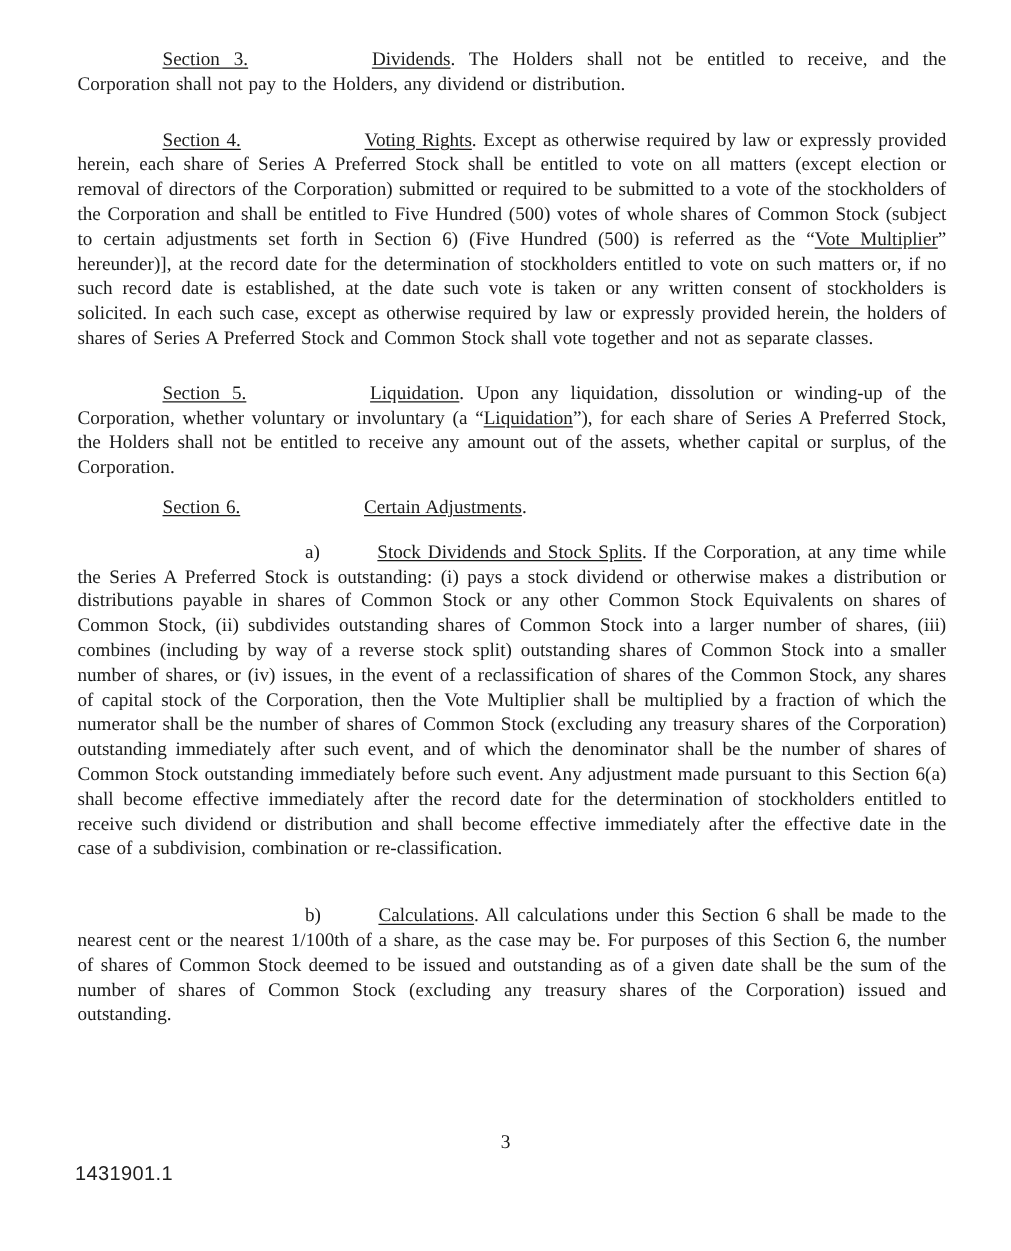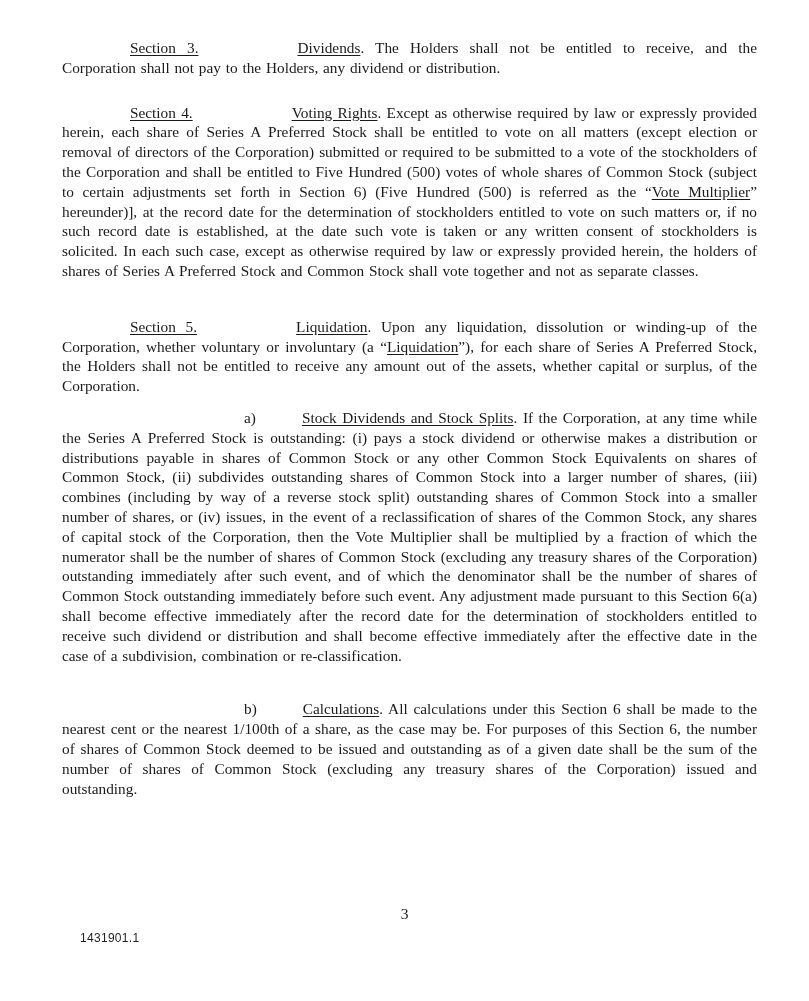--- a/index.html
+++ b/index.html
@@ -25,21 +25,21 @@
     background: #ffffff;
   }
   p.para {
     font-size: 15.3px;
     line-height: 19.8px;
     text-align: justify;
     margin: 0;
     word-spacing: 1px;
   }
   p.para.gap-a { margin-bottom: 25px; }
-  p.para.gap-b { margin-bottom: 36px; }
+  p.para.gap-b { margin-bottom: 24px; }
   p.para.gap-c { margin-bottom: 12px; }
   p.para.gap-d { margin-bottom: 16px; }
   p.para.gap-e { margin-bottom: 34px; }
   .tab {
     display: inline-block;
     height: 1px;
   }
   .tab-sec   { width: 68px;  }   
   .tab-gap   { width: 99px;  }   
   .tab-sub   { width: 182px; }   
@@ -54,38 +54,39 @@
     top: 905px;
     left: 0;
     width: 809px;
     text-align: center;
     font-size: 15.5px;
     color: #1a1a1a;
   }
   .doc-id {
     position: absolute;
     top: 931px;
-    left: 80px;
-    font-size: 12px;
+    left: 60px;
+    font-size: 16px;
     letter-spacing: 0.3px;
     color: #1f1f1f;
     font-family: "Liberation Sans", "DejaVu Sans", sans-serif;
   }
 </style>
 </head>
 <body>
 
 <div class="page">
 
   <p class="para gap-a"><span class="tab tab-sec"></span><span class="u">Section 3.</span><span class="tab tab-gap"></span><span class="u">Dividends</span><span>.  The Holders shall not be entitled to receive, and the Corporation shall not pay to the Holders, any dividend or distribution.</span></p>
 
   <p class="para gap-b"><span class="tab tab-sec"></span><span class="u">Section 4.</span><span class="tab tab-gap"></span><span class="u">Voting Rights</span><span>.  Except as otherwise required by law or expressly provided herein, each share of Series A Preferred Stock shall be entitled to vote on all matters (except election or removal of directors of the Corporation) submitted or required to be submitted to a vote of the stockholders of the Corporation and shall be entitled to Five Hundred (500) votes of whole shares of Common Stock (subject to certain adjustments set forth in Section 6) (Five Hundred (500) is referred as the “</span><span class="u">Vote Multiplier</span><span>” hereunder)], at the record date for the determination of stockholders entitled to vote on such matters or, if no such record date is established, at the date such vote is taken or any written consent of stockholders is solicited.  In each such case, except as otherwise required by law or expressly provided herein, the holders of shares of Series A Preferred Stock and Common Stock shall vote together and not as separate classes.</span></p>
 
   <p class="para gap-c"><span class="tab tab-sec"></span><span class="u">Section 5.</span><span class="tab tab-gap"></span><span class="u">Liquidation</span><span>.  Upon any liquidation, dissolution or winding-up of the Corporation, whether voluntary or involuntary (a “</span><span class="u">Liquidation</span><span>”), for each share of Series A Preferred Stock, the Holders shall not be entitled to receive any amount out of the assets, whether capital or surplus, of the Corporation.</span></p>
 
+  <p class="para gap-d"><span class="tab tab-sec"></span><span class="u">Section 6.</span><span class="tab tab-gap"></span><span class="u">Certain Adjustments</span><span>.</span></p>
 
   <p class="para gap-e"><span class="tab tab-sub"></span><span>a)</span><span class="tab tab-subgap"></span><span class="u">Stock Dividends and Stock Splits</span><span>.  If the Corporation, at any time while the Series A Preferred Stock is outstanding: (i) pays a stock dividend or otherwise makes a distribution or distributions payable in shares of Common Stock or any other </span><span class="it">Common Stock Equivalents</span><span> on shares of Common Stock, (ii) subdivides outstanding shares of Common Stock into a larger number of shares, (iii) combines (including by way of a reverse stock split) outstanding shares of Common Stock into a smaller number of shares, or (iv) issues, in the event of a reclassification of shares of the Common Stock, any shares of capital stock of the Corporation, then the Vote Multiplier shall be multiplied by a fraction of which the numerator shall be the number of shares of Common Stock (excluding any treasury shares of the Corporation) outstanding immediately after such event, and of which the denominator shall be the number of shares of Common Stock outstanding immediately before such event.  Any adjustment made pursuant to this Section 6(a) shall become effective immediately after the record date for the determination of stockholders entitled to receive such dividend or distribution and shall become effective immediately after the effective date in the case of a subdivision, combination or re-classification.</span></p>
 
   <p class="para"><span class="tab tab-sub"></span><span>b)</span><span class="tab tab-subgap"></span><span class="u">Calculations</span><span>.  All calculations under this Section 6 shall be made to the nearest cent or the nearest 1/100th of a share, as the case may be.  For purposes of this Section 6, the number of shares of Common Stock deemed to be issued and outstanding as of a given date shall be the sum of the number of shares of Common Stock (excluding any treasury shares of the Corporation) issued and outstanding.</span></p>
 
 </div>
 
 <div class="page-number">3</div>
 <div class="doc-id">1431901.1</div>
 

